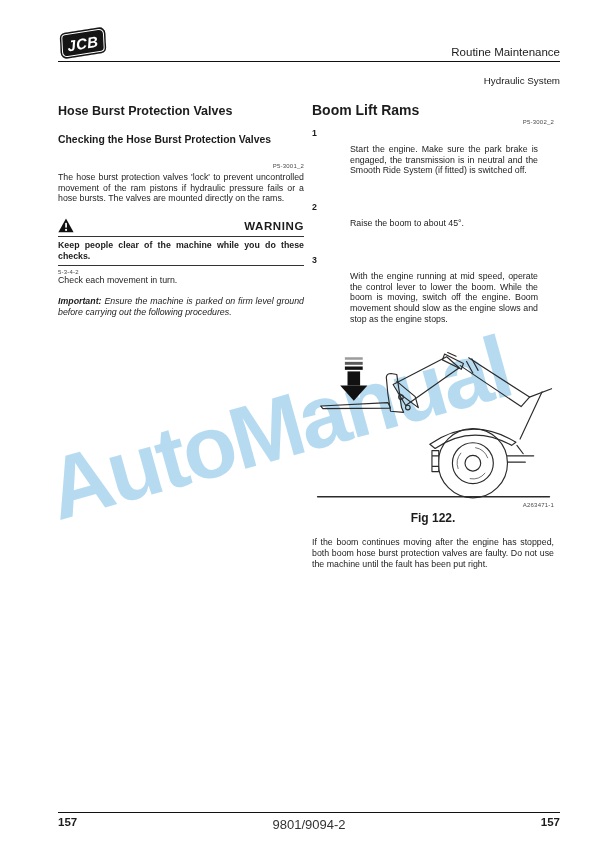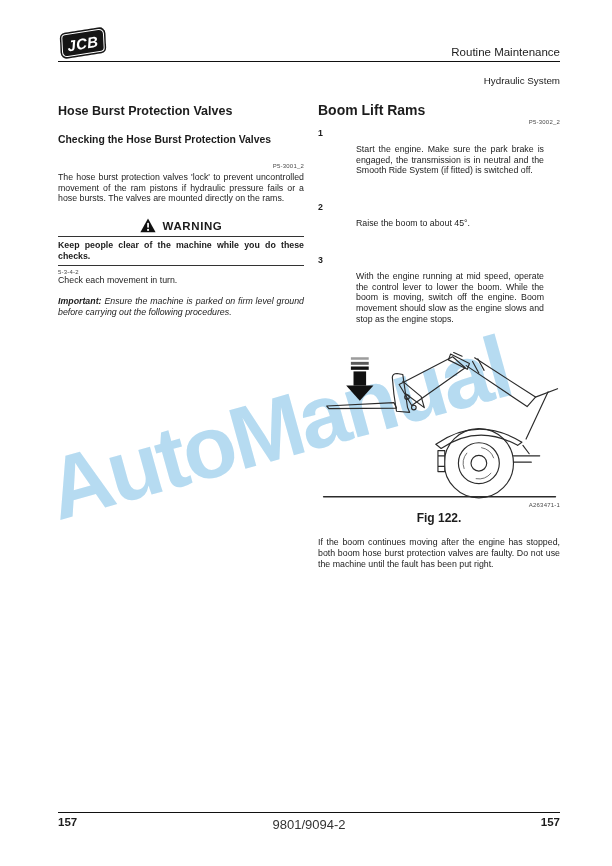--- a/index.html
+++ b/index.html
@@ -42,33 +42,33 @@
     margin-left: 2px; margin-bottom: 2px;
   }
   .logo-text {
     color: #fff; font-weight: bold; font-style: italic;
     font-size: 15px; letter-spacing: 0.5px; transform: skewX(4deg);
   }
   .header-section { font-weight: normal; font-size: 11.5px; }
   .header-rule { border: none; border-top: 1.6px solid #111; margin: 3px 0 0 0; }
   .header-sub { text-align: right; font-size: 9.8px; margin-top: 13px; }
   
-  .columns { display: flex; gap: 14px; padding: 16px 52px 0 58px; }
+  .columns { display: flex; gap: 8px; padding: 16px 52px 0 58px; }
   .col-left  { width: 246px; flex: none; }
   .col-right { width: 242px; flex: none; }
   h1.doc-title { font-size: 12.5px; font-weight: bold; margin: 2px 0 16px 0; }
   h2.doc-sub   { font-size: 10.4px; font-weight: bold; margin: 0 0 18px 0; }
   h3.small-head{ font-size: 14px;  font-weight: bold; margin: 0 0 1px 0; }
   .ref { font-size: 6px; color: #4a4a4a; text-align: right; margin: 0 0 3px 0; letter-spacing: 0.2px; }
   .ref-left { text-align: left; margin: 1px 0 0 0; }
   p.body { font-size: 8.8px; line-height: 1.22; margin: 0 0 10px 0; }
   .just { text-align: justify; }
   
   .warning-block { margin-top: 14px; }
-  .warning-head { display: flex; align-items: center; justify-content: center; gap: 7px; }
+  .warning-head { display: flex; align-items: center; justify-content: space-between; gap: 7px; }
   .warning-word { font-size: 11.5px; font-weight: bold; letter-spacing: 0.6px; }
   .warn-tri svg { display: block; }
   .warn-rule { border-top: 1px solid #333; margin: 3px 0; }
   .warn-text { font-size: 8.8px; font-weight: bold; line-height: 1.25; margin: 3px 0; }
   .check-line { margin-top: 12px; }
   .important-par { margin-top: 4px; }
   .important-par i { font-family: "Liberation Sans", sans-serif; }
   
   .step { display: flex; margin: 0 0 10px 0; }
   .step-num { flex: none; width: 22px; font-size: 8.8px; font-weight: bold; }

